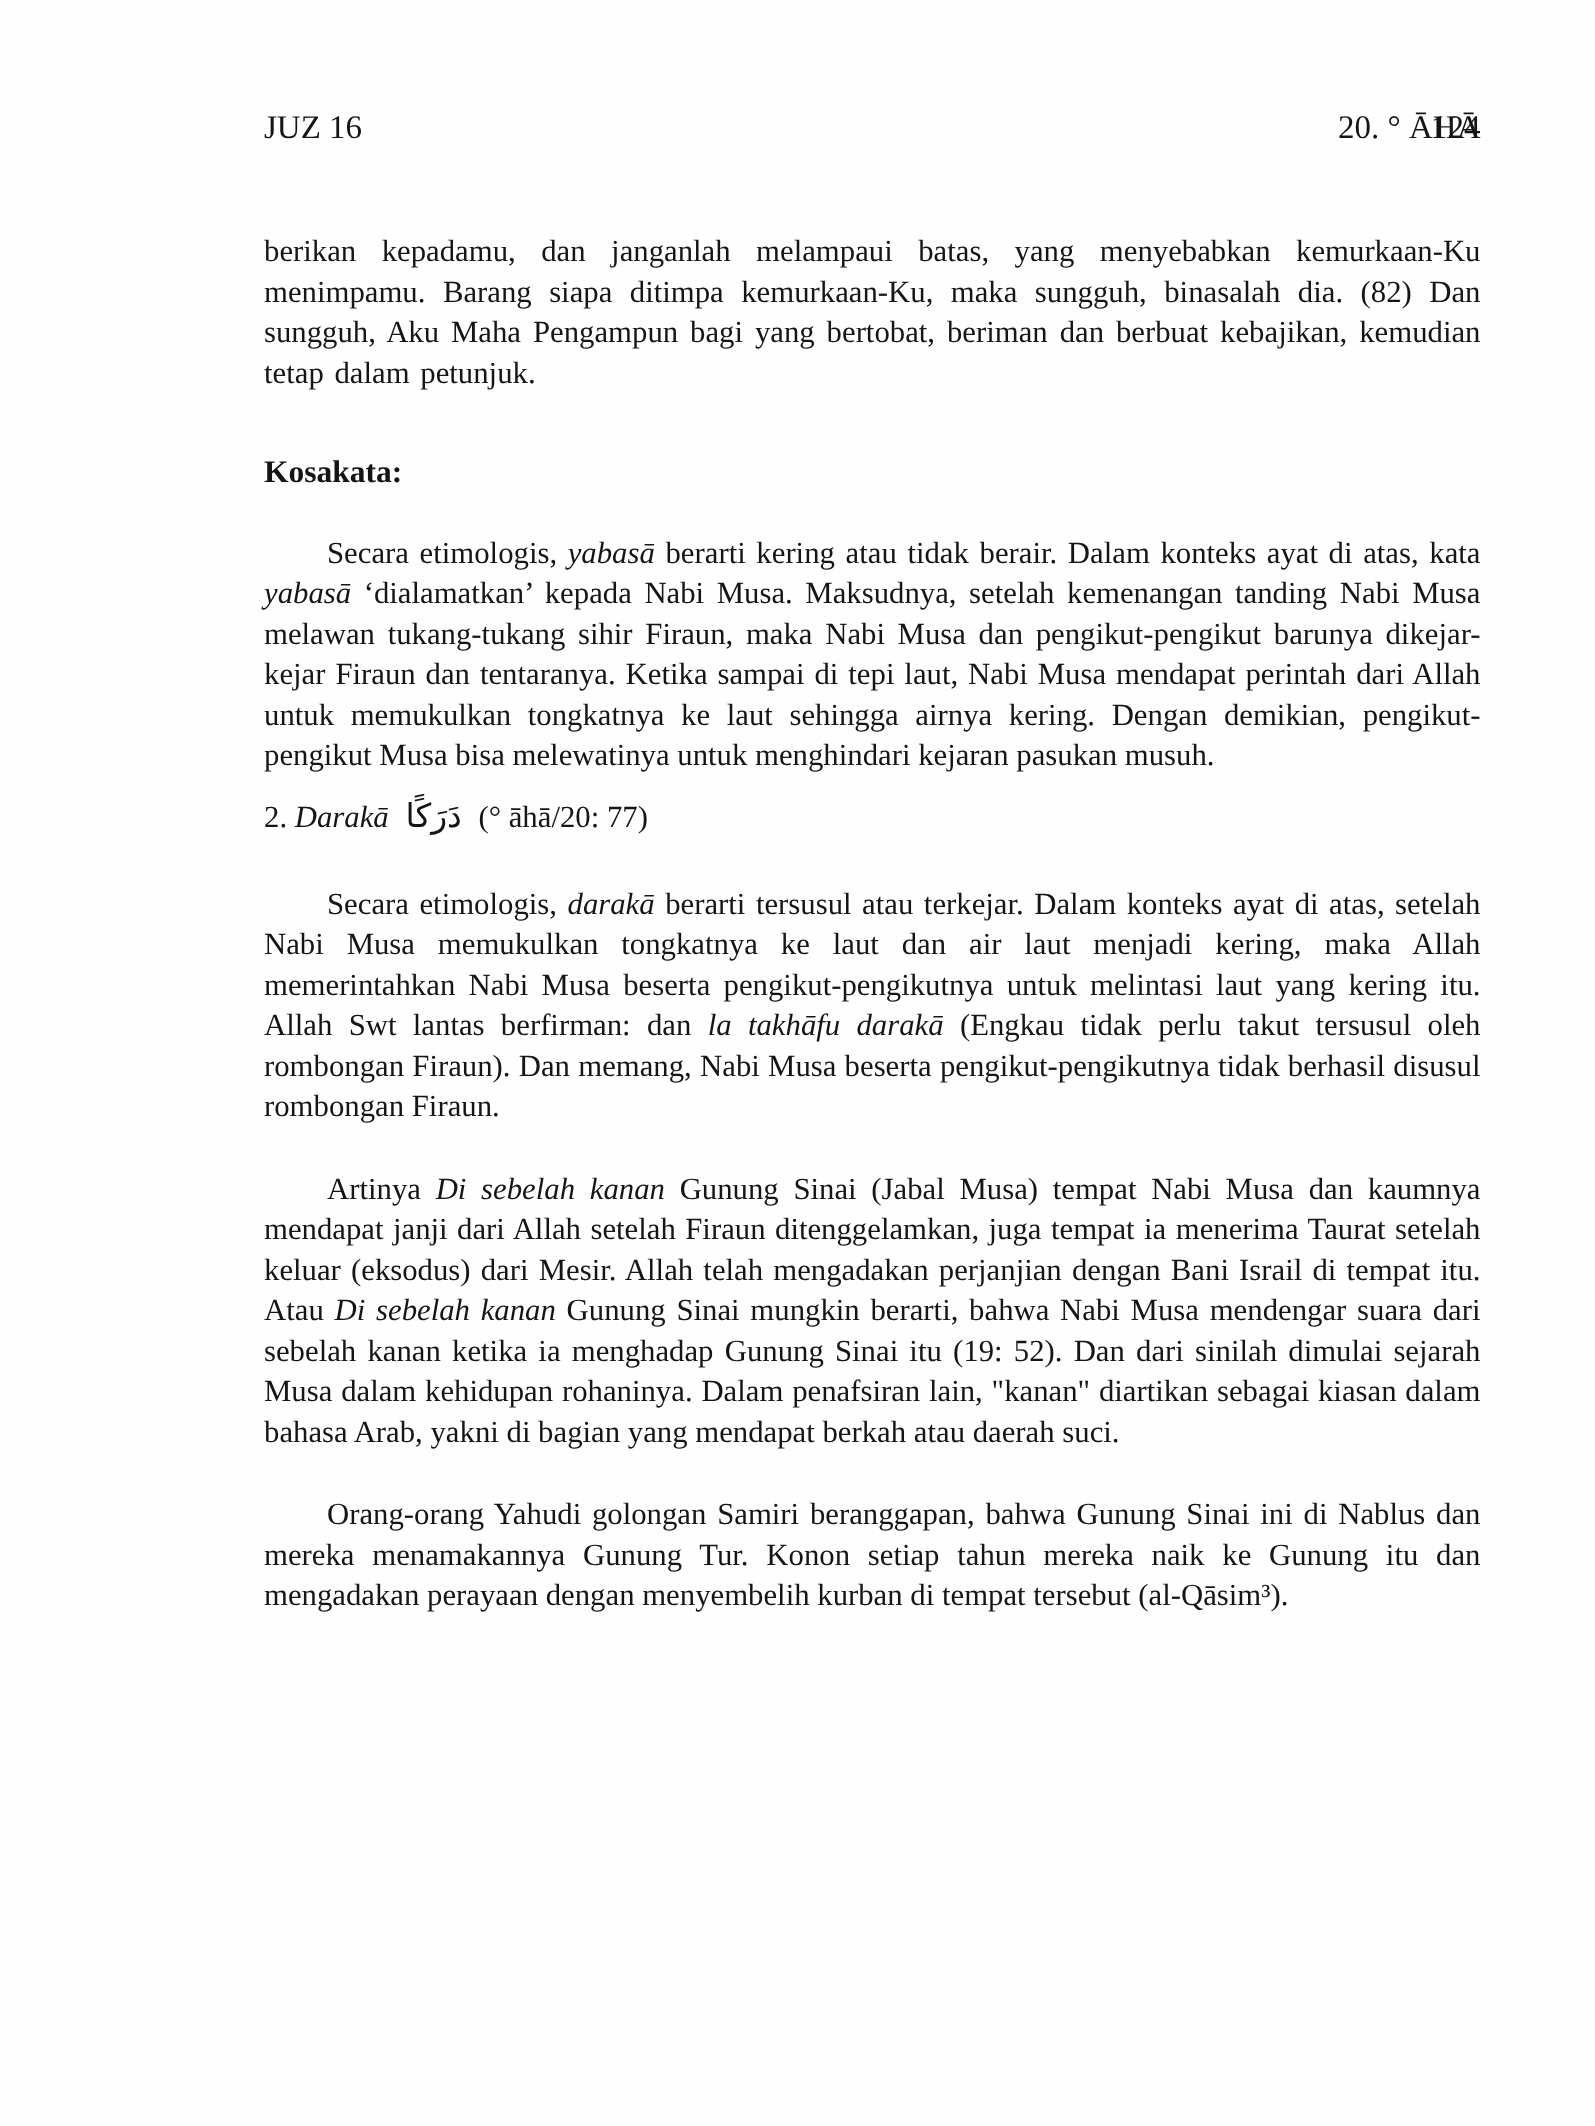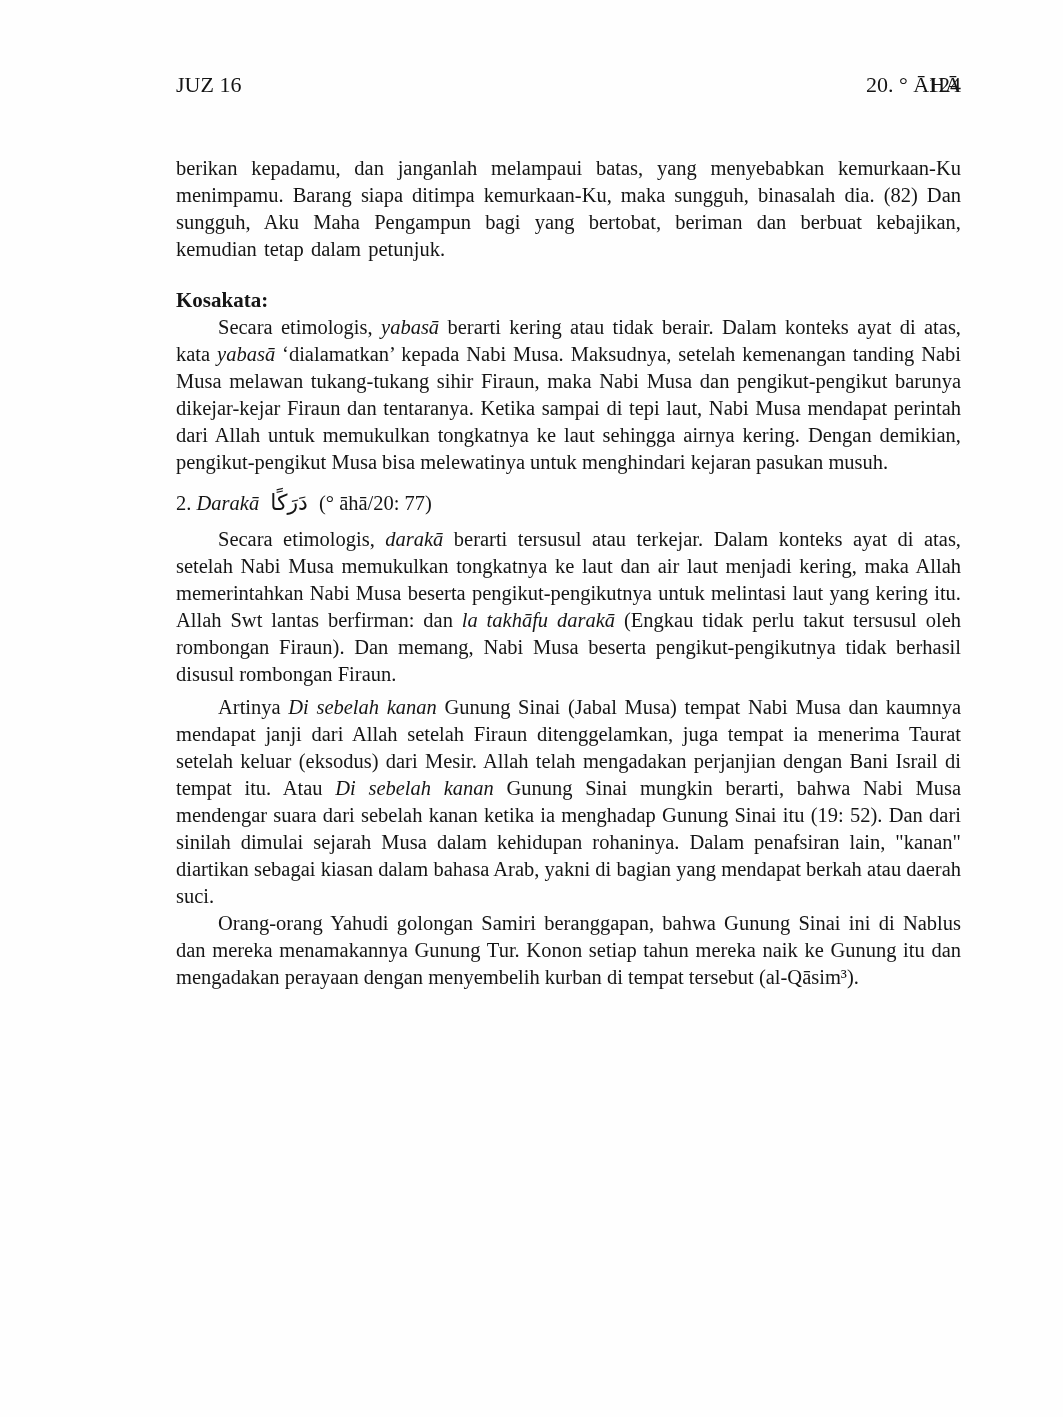--- a/index.html
+++ b/index.html
@@ -8,21 +8,21 @@
     background: #ffffff;
   }
   .page {
     position: relative;
     width: 1063px;
     height: 1417px;
     background: #fefefe;
     color: #151515;
     font-family: "Liberation Serif", "DejaVu Serif", serif;
     box-sizing: border-box;
-    padding: 70px 102px 0 176px;
+    padding: 70px 76px 0 176px;
     overflow: hidden;
   }
   .header {
     position: relative;
     height: 30px;
     font-size: 22px;
     line-height: 30px;
   }
   .header .left   { position: absolute; left: 0; top: 0; }
   .header .center { position: absolute; left: 0; right: 0; top: 0; text-align: right; }
@@ -34,21 +34,21 @@
   p { margin: 0; }
 
   .intro {
     font-size: 20.5px;
     line-height: 27px;
     text-align: justify;
     word-spacing: 2px;
   }
 
   .kosakata-heading {
-    margin-top: 24px;
+    margin-top: 38px;
     font-weight: bold;
     font-size: 21px;
     line-height: 27px;
   }
 
   .entry-heading {
     margin: 10px 0 6px 0;
     font-size: 20.5px;
     line-height: 34px;
     white-space: nowrap;
@@ -59,20 +59,21 @@
     font-size: 22px;
     direction: rtl;
     unicode-bidi: embed;
     padding: 0 6px;
   }
 
   .body-para {
     font-size: 20.5px;
     line-height: 27px;
     text-align: justify;
+    margin-top: 28px;
   }
   .body-para.indent { text-indent: 42px; }
   .body-para i { font-style: italic; }
 
   .entry { margin-bottom: 6px; }
 </style>
 </head>
 <body>
 
 <div class="page">

